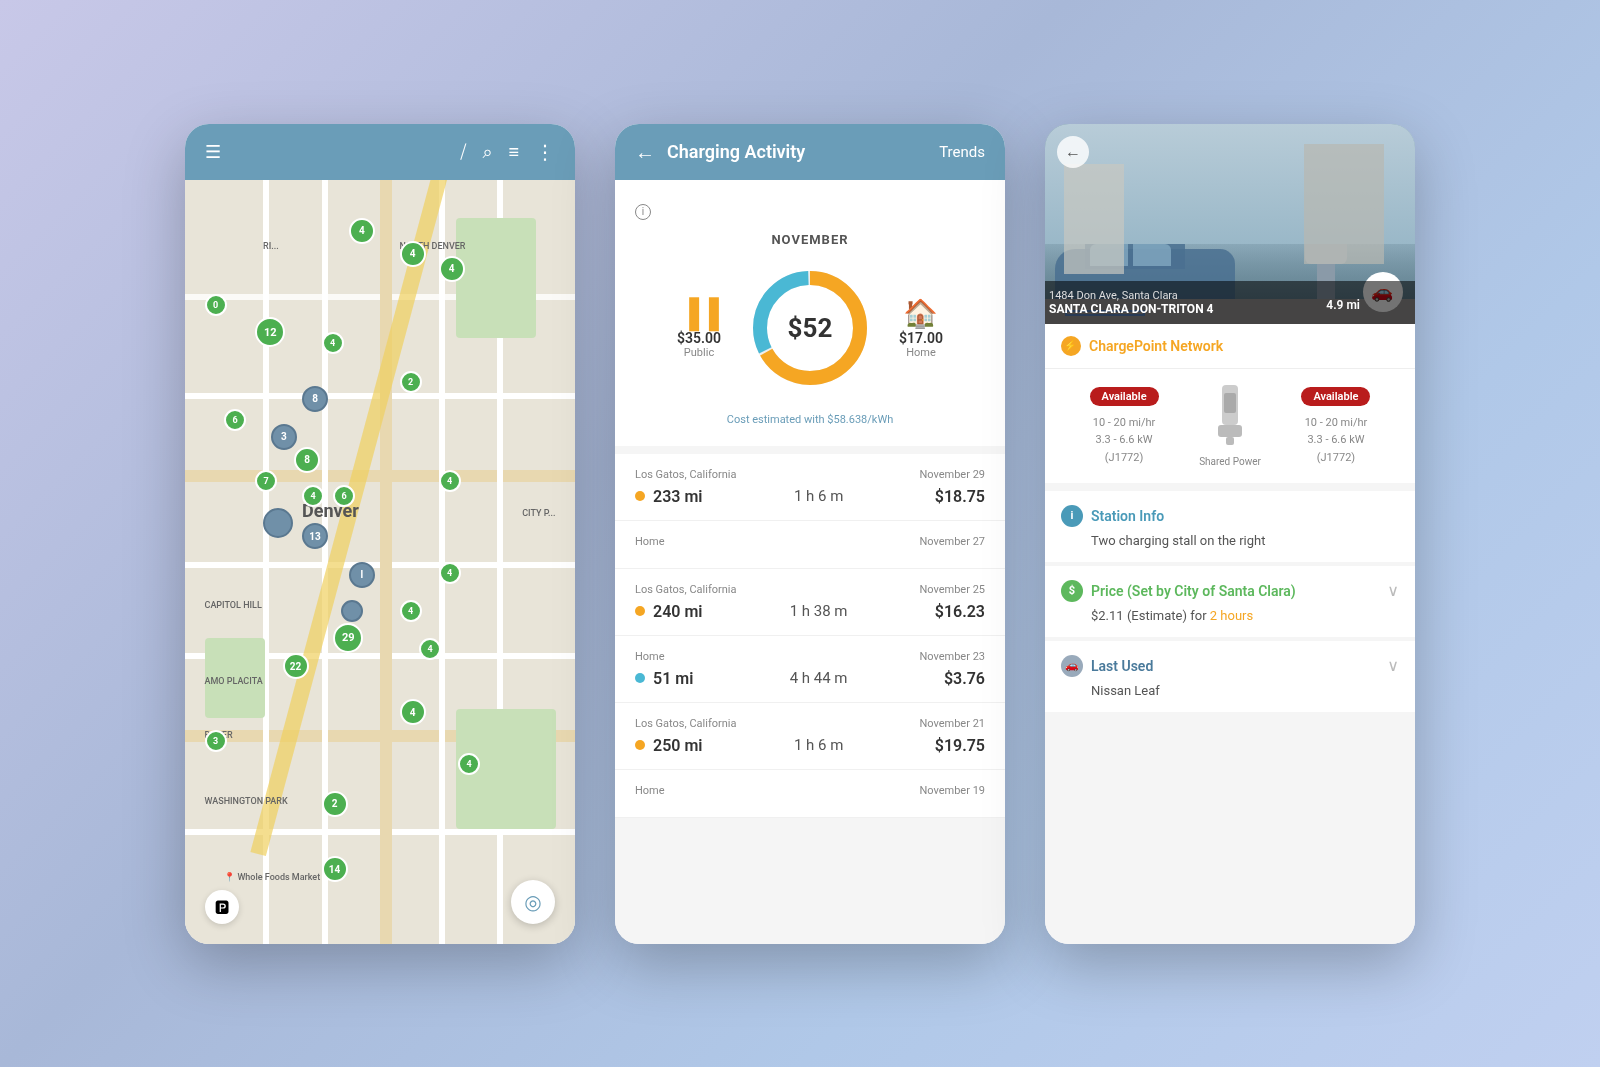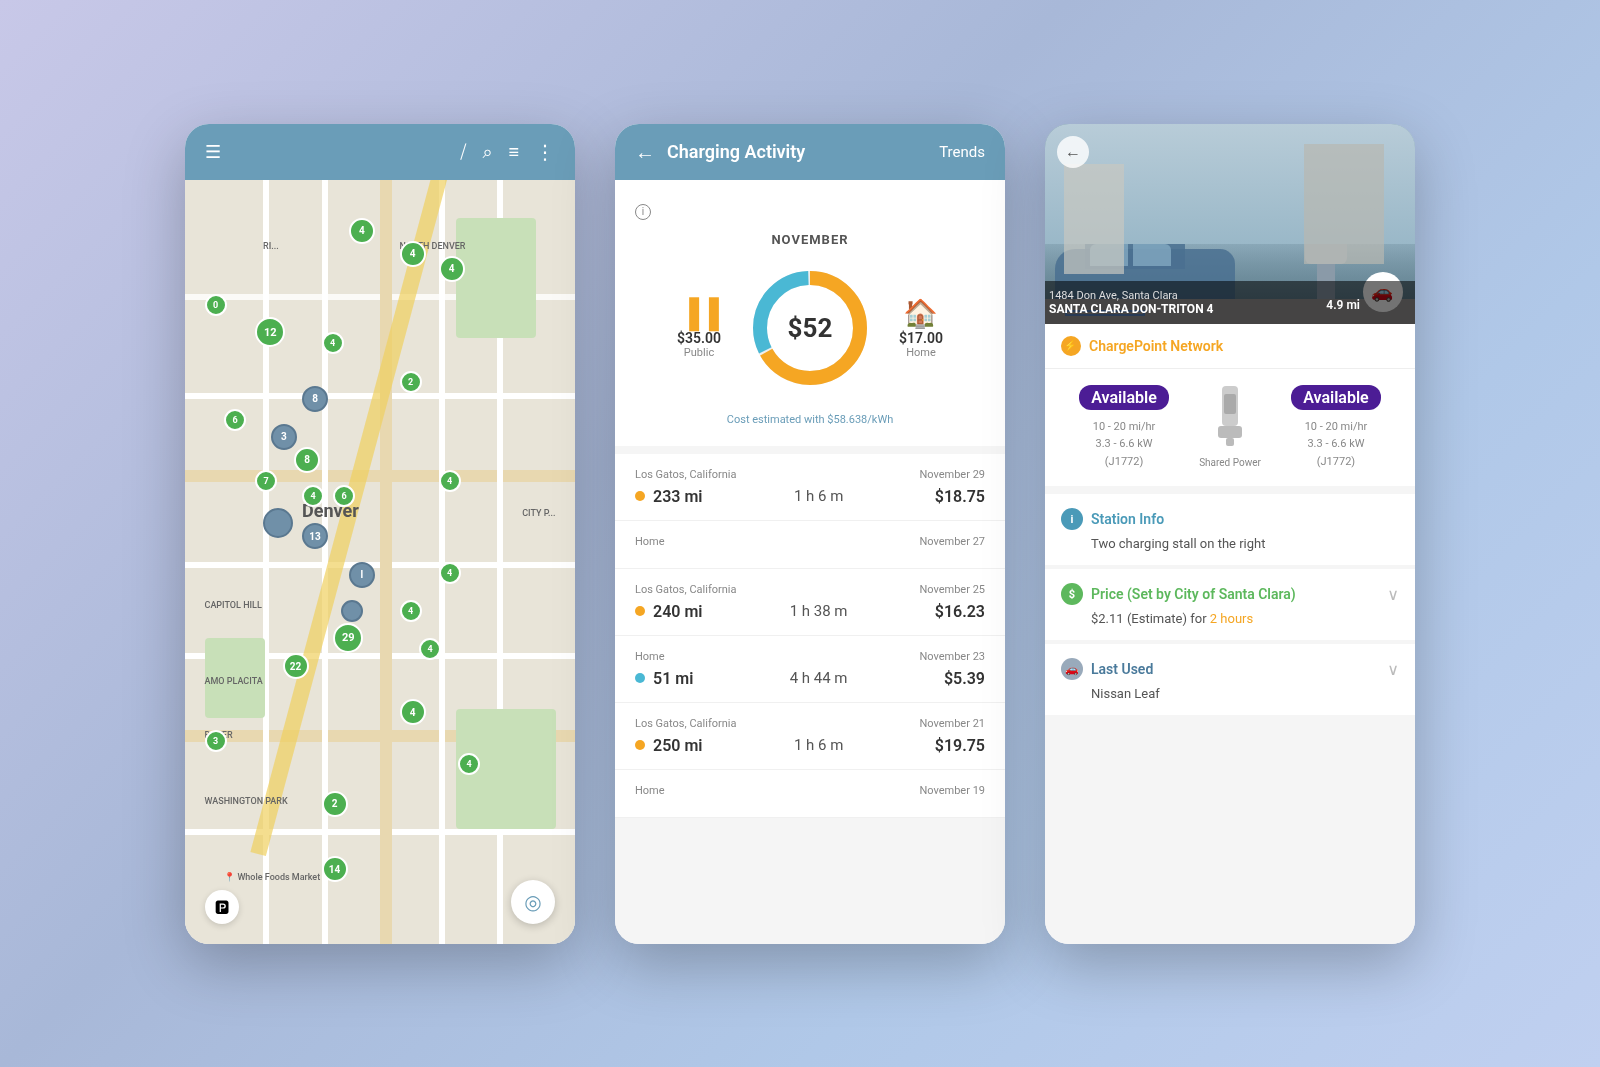--- a/index.html
+++ b/index.html
@@ -406,25 +406,25 @@
       display: flex;
       align-items: center;
       gap: 12px;
     }
     .stall-col {
       flex: 1;
       text-align: center;
     }
     .avail-badge {
       display: inline-block;
-      background: #4c1d95;
+      background: #b91c1c;
       color: white;
       border-radius: 12px;
       padding: 3px 12px;
-      font-size: 16px;
+      font-size: 11px;
       font-weight: 600;
       margin-bottom: 8px;
     }
     .stall-stat {
       font-size: 11px;
       color: #888;
       line-height: 1.6;
     }
     .stall-icon-col {
       display: flex;
@@ -683,21 +683,21 @@
           <div class="session-top">
             <span class="session-location">Home</span>
             <span class="session-date">November 23</span>
           </div>
           <div class="session-bottom">
             <div class="session-mi">
               <div class="dot dot-blue"></div>
               51 mi
             </div>
             <span class="session-time">4 h 44 m</span>
-            <span class="session-cost">$5.39</span>
+            <span class="session-cost">$3.76</span>
           </div>
         </div>
 
         <div class="session-item">
           <div class="session-top">
             <span class="session-location">Los Gatos, California</span>
             <span class="session-date">November 21</span>
           </div>
           <div class="session-bottom">
             <div class="session-mi">

